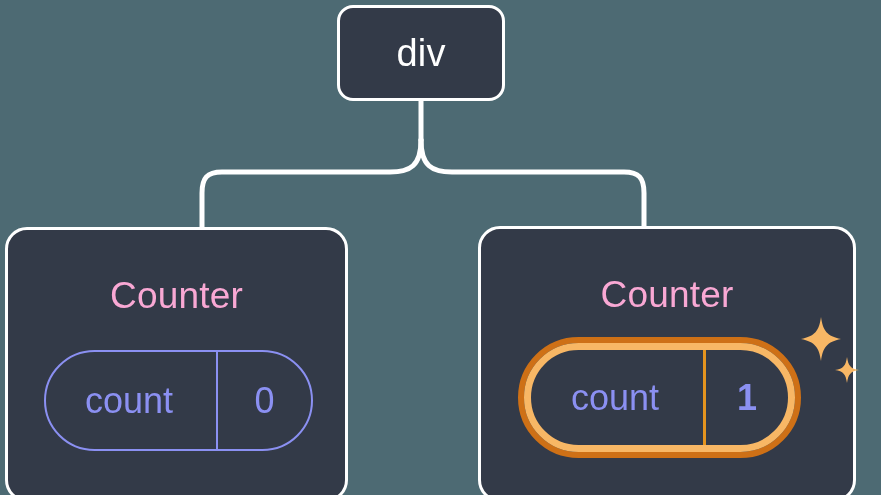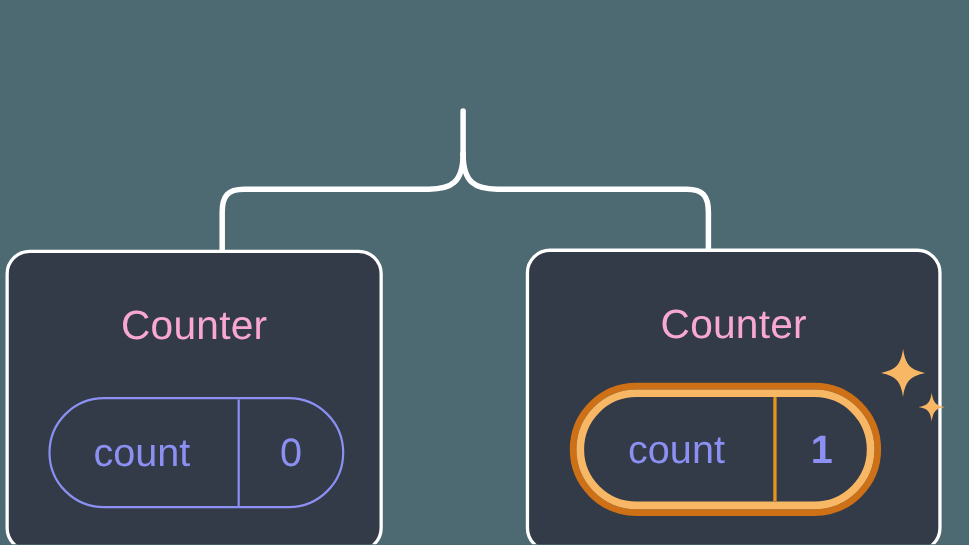--- a/index.html
+++ b/index.html
@@ -78,21 +78,20 @@
     color: #f9a8d4;
     font-size: 37px;
     line-height: 1;
     margin-top: 47px;
     letter-spacing: 0.2px;
   }
 
   
   .pill-wrap {
     position: absolute;
-    margin-top: 11px;
   }
   .pill {
     box-sizing: border-box;
     display: flex;
     align-items: stretch;
     border-radius: 999px;
     overflow: hidden;
   }
 
   
@@ -189,20 +188,23 @@
     <g fill="none" stroke="#ffffff" stroke-width="5" stroke-linecap="round" stroke-linejoin="round">
 
       <path d="M421,101 L421,140"></path>
 
       <path d="M421,140 C421,166 410,172 390,172 L222,172 C207,172 202,178 202,193 L202,227"></path>
 
       <path d="M421,140 C421,166 432,172 452,172 L624,172 C639,172 644,178 644,193 L644,226"></path>
     </g>
   </svg>
 
+  <div class="node node-div">
+    <span class="node-label-div">div</span>
+  </div>
 
   <div class="card card-left">
     <span class="card-title">Counter</span>
 
     <div class="pill-wrap" style="left:36px; top:120px;">
       <div class="pill pill-plain">
         <div class="pill-key">count</div>
         <div class="pill-sep"></div>
         <div class="pill-val">0</div>
       </div>

